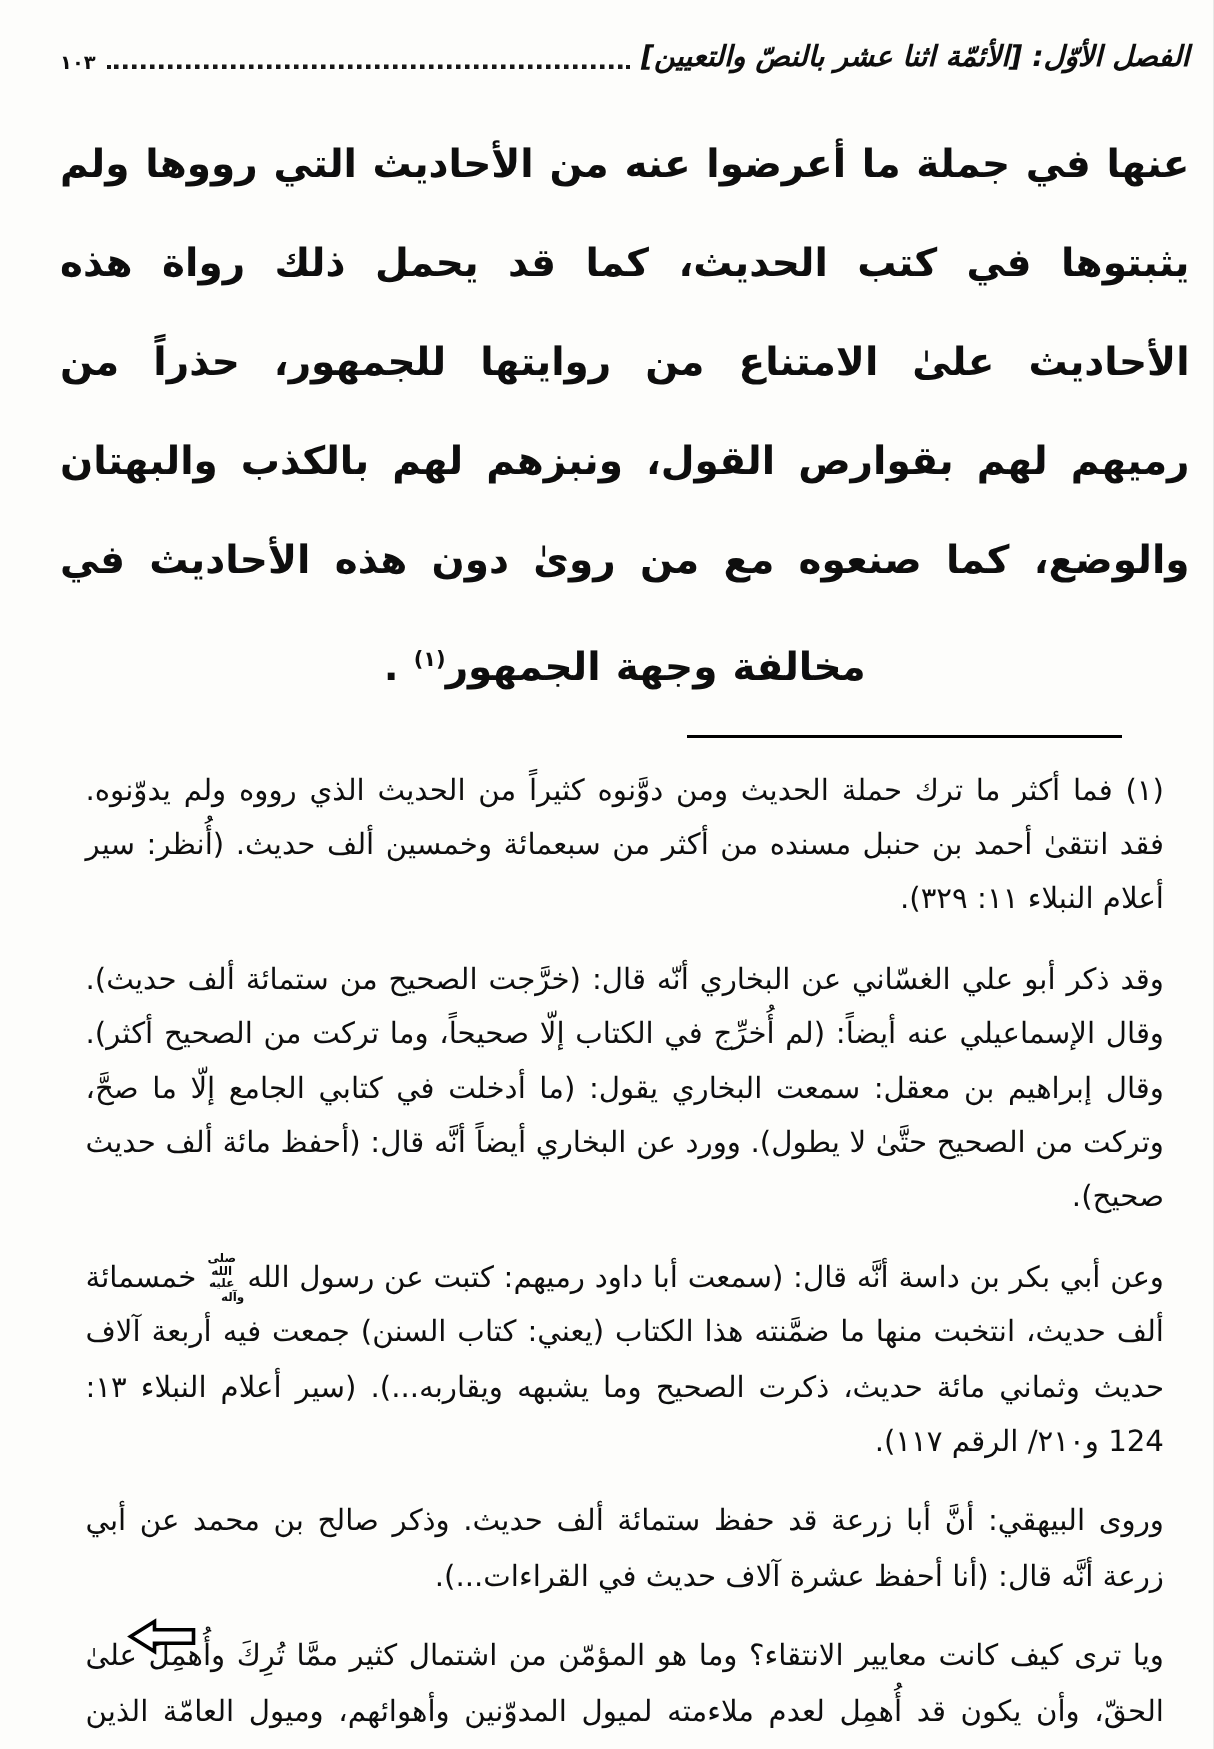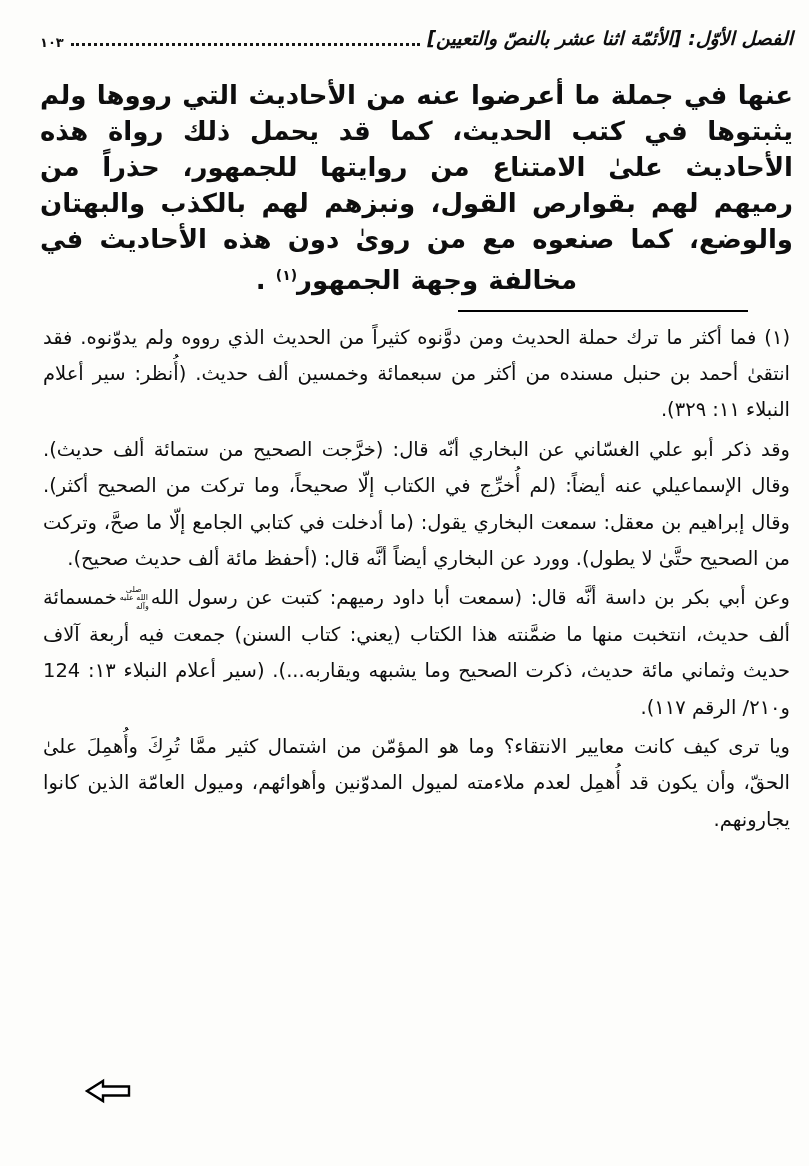--- a/index.html
+++ b/index.html
@@ -33,21 +33,21 @@
     margin: 0 7px 7px 7px;
     height: 0;
   }
   .page-number { white-space: nowrap; font-size: 13px; letter-spacing: 2px; }
 
   
   .body-text {
     margin-top: 24px;
     font-size: 26px;
     font-weight: bold;
-    line-height: 36px;
+    line-height: 66px;
     text-align: justify;
     text-align-last: center;
     word-spacing: 1px;
   }
   .fn-ref {
     font-size: 14px;
     font-weight: bold;
     vertical-align: 9px;
   }
 
@@ -60,27 +60,27 @@
   }
 
   
   .footnotes {
     margin-top: 8px;
     font-size: 19.5px;
     line-height: 36.4px;
     text-align: justify;
     text-align-last: right;
   }
-  .footnotes p { margin: 3px; }
+  .footnotes p { margin: 17px; }
 
   .honorific {
     display: inline-block;
     width: 30px;
     font-size: 8px;
-    font-weight: normal;
+    font-weight: bold;
     line-height: 1.1;
     text-align: center;
     vertical-align: middle;
     margin: 0 2px;
   }
 
   
   .cont-arrow {
     position: absolute;
     left: 84px;
@@ -103,20 +103,21 @@
   <div class="body-text">
     <span>عنها في جملة ما أعرضوا عنه من الأحاديث التي رووها ولم يثبتوها في كتب الحديث، كما قد يحمل ذلك رواة هذه الأحاديث علىٰ الامتناع من روايتها للجمهور، حذراً من رميهم لهم بقوارص القول، ونبزهم لهم بالكذب والبهتان والوضع، كما صنعوه مع من روىٰ دون هذه الأحاديث في مخالفة وجهة الجمهور</span><sup class="fn-ref">(١)</sup><span> .</span>
   </div>
 
   <div class="footnote-separator"></div>
 
   <div class="footnotes">
     <p>(١) فما أكثر ما ترك حملة الحديث ومن دوَّنوه كثيراً من الحديث الذي رووه ولم يدوّنوه. فقد انتقىٰ أحمد بن حنبل مسنده من أكثر من سبعمائة وخمسين ألف حديث. (أُنظر: سير أعلام النبلاء ١١: ٣٢٩).</p>
     <p>وقد ذكر أبو علي الغسّاني عن البخاري أنّه قال: (خرَّجت الصحيح من ستمائة ألف حديث). وقال الإسماعيلي عنه أيضاً: (لم أُخرِّج في الكتاب إلّا صحيحاً، وما تركت من الصحيح أكثر). وقال إبراهيم بن معقل: سمعت البخاري يقول: (ما أدخلت في كتابي الجامع إلّا ما صحَّ، وتركت من الصحيح حتَّىٰ لا يطول). وورد عن البخاري أيضاً أنَّه قال: (أحفظ مائة ألف حديث صحيح).</p>
     <p><span>وعن أبي بكر بن داسة أنَّه قال: (سمعت أبا داود رميهم: كتبت عن رسول الله</span><span class="honorific">صلى الله عليه وآله</span><span>خمسمائة ألف حديث، انتخبت منها ما ضمَّنته هذا الكتاب (يعني: كتاب السنن) جمعت فيه أربعة آلاف حديث وثماني مائة حديث، ذكرت الصحيح وما يشبهه ويقاربه...). (سير أعلام النبلاء ١٣: 124 و٢١٠/ الرقم ١١٧).</span></p>
+    <p>وروى البيهقي: أنَّ أبا زرعة قد حفظ ستمائة ألف حديث. وذكر صالح بن محمد عن أبي زرعة أنَّه قال: (أنا أحفظ عشرة آلاف حديث في القراءات...).</p>
     <p>ويا ترى كيف كانت معايير الانتقاء؟ وما هو المؤمّن من اشتمال كثير ممَّا تُرِكَ وأُهمِلَ علىٰ الحقّ، وأن يكون قد أُهمِل لعدم ملاءمته لميول المدوّنين وأهوائهم، وميول العامّة الذين كانوا يجارونهم.</p>
   </div>
 
   <svg class="cont-arrow" viewBox="0 0 48 26" aria-hidden="true">
     <path d="M3 13 L19 3 L19 8.5 L45 8.5 L45 17.5 L19 17.5 L19 23 Z" fill="#ffffff" stroke="#000000" stroke-width="2.4" stroke-linejoin="miter"></path>
   </svg>
 
 </div>
 
 </body></html>

